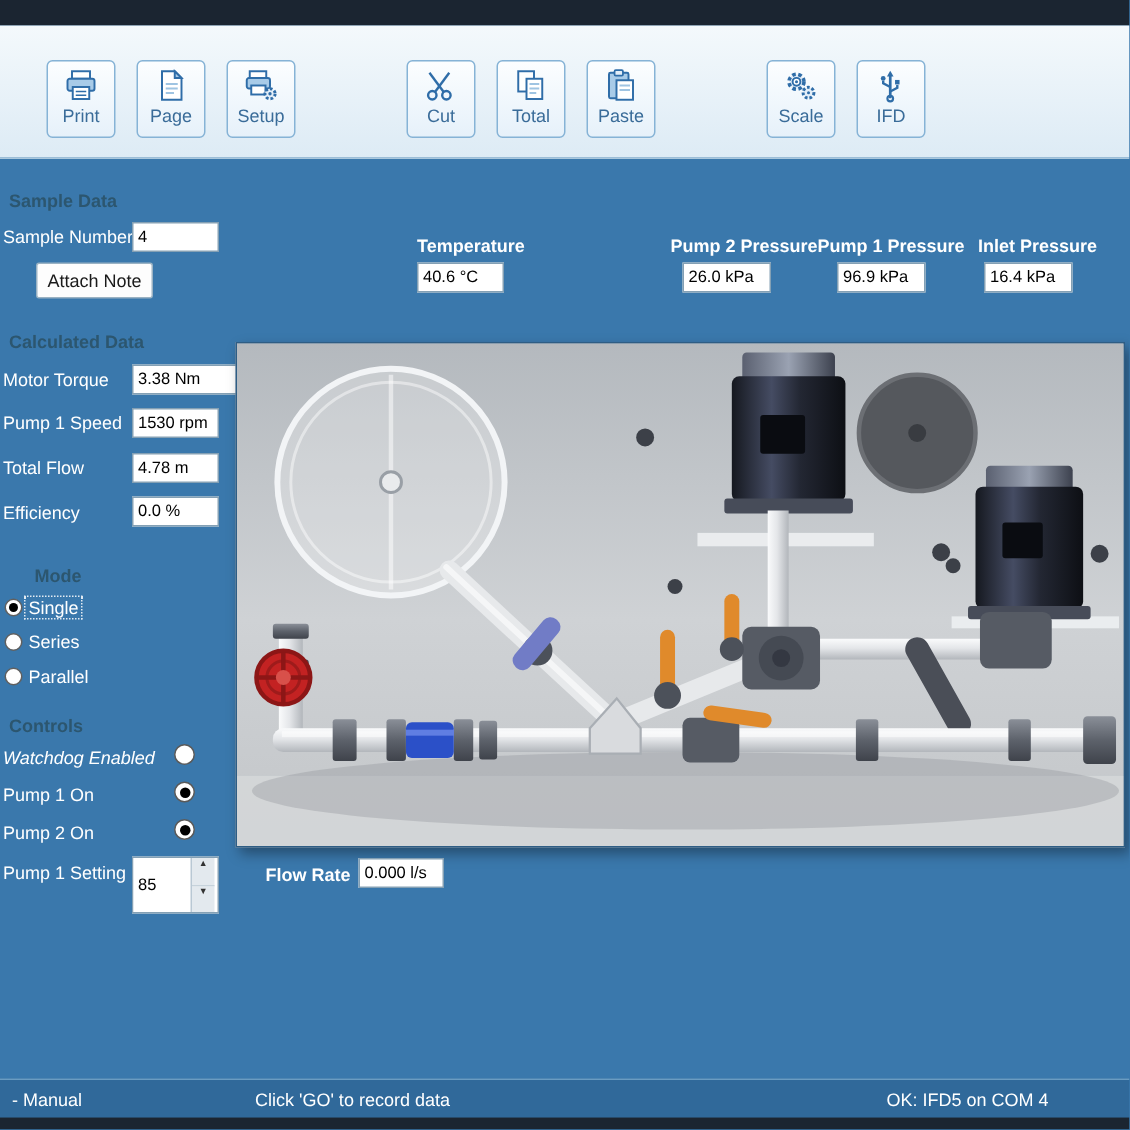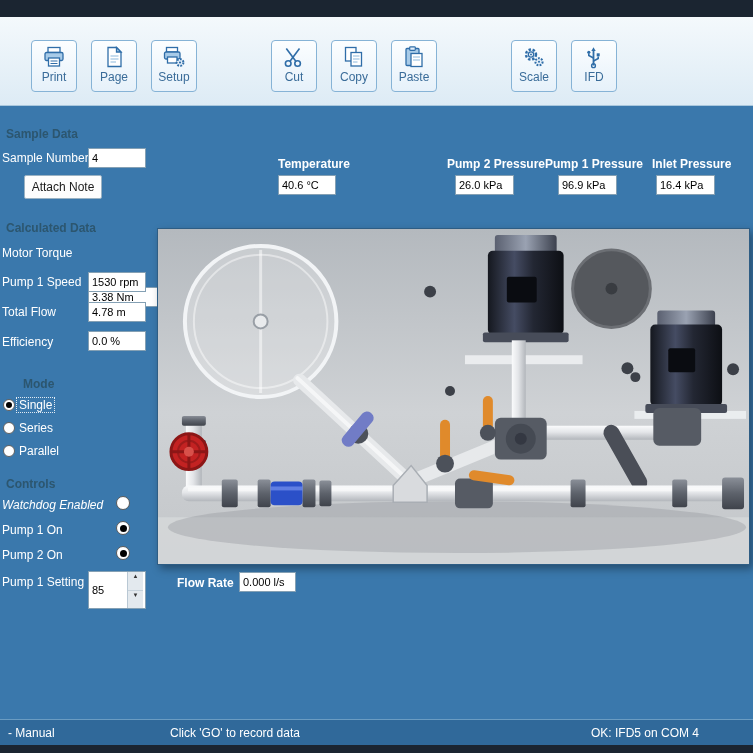--- a/index.html
+++ b/index.html
@@ -159,21 +159,21 @@
     <div class="tb-btn">
       <span class="tb-icon">
         <svg width="24" height="24" viewBox="0 0 24 24">
           <rect x="3.5" y="2.5" width="10.5" height="13.5" fill="#fff" stroke="#2f6da8" stroke-width="1.3"></rect>
           <rect x="9" y="7.5" width="10.5" height="13.5" fill="#fff" stroke="#2f6da8" stroke-width="1.3"></rect>
           <line x1="11" y1="11" x2="17.5" y2="11" stroke="#9fc4e2" stroke-width="1.2"></line>
           <line x1="11" y1="14" x2="17.5" y2="14" stroke="#9fc4e2" stroke-width="1.2"></line>
           <line x1="11" y1="17" x2="15.5" y2="17" stroke="#9fc4e2" stroke-width="1.2"></line>
         </svg>
       </span>
-      <span class="tb-label">Copy</span>
+      <span class="tb-label">Total</span>
     </div>
     <div class="tb-btn">
       <span class="tb-icon">
         <svg width="24" height="24" viewBox="0 0 24 24">
           <rect x="4" y="3.5" width="13" height="17" rx="1" fill="#a8cbe8" stroke="#2f6da8" stroke-width="1.3"></rect>
           <rect x="7.7" y="1.8" width="5.6" height="3.6" rx="0.8" fill="#e3eef8" stroke="#2f6da8" stroke-width="1.2"></rect>
           <rect x="9" y="8.5" width="11" height="13" fill="#fff" stroke="#2f6da8" stroke-width="1.3"></rect>
           <line x1="11" y1="12" x2="18" y2="12" stroke="#9fc4e2" stroke-width="1.2"></line>
           <line x1="11" y1="15" x2="18" y2="15" stroke="#9fc4e2" stroke-width="1.2"></line>
         </svg>
@@ -212,21 +212,21 @@
   </div>
 </div>
 
 <span class="abs sec-label" style="left:6px; top:127px;">Sample Data</span>
 <span class="abs w-label" style="left:2px; top:151px;">Sample Number</span>
 <input class="abs tinput" style="left: 88px; top: 148px; width: 58px;" value="4">
 <button class="abs btn-attach" style="left:24px; top:175px;">Attach Note</button>
 
 <span class="abs sec-label" style="left:6px; top:221px;">Calculated Data</span>
 <span class="abs w-label" style="left:2px; top:246px;">Motor Torque</span>
-<div class="abs vbox" style="left:88px; top:243px; width:82px;margin-top:44px;">3.38 Nm</div>
+<div class="abs vbox" style="left:88px; top:243px; width:82px;">3.38 Nm</div>
 <span class="abs w-label" style="left:2px; top:275px;">Pump 1 Speed</span>
 <div class="abs vbox" style="left:88px; top:272px; width:58px;">1530 rpm</div>
 <span class="abs w-label" style="left:2px; top:305px;">Total Flow</span>
 <div class="abs vbox" style="left:88px; top:302px; width:58px;">4.78 m</div>
 <span class="abs w-label" style="left:2px; top:335px;">Efficiency</span>
 <div class="abs vbox" style="left:88px; top:331px; width:58px;">0.0 %</div>
 
 <span class="abs sec-label" style="left:6px; top:377px;padding-left:17px;">Mode</span>
 <span class="radio on" style="left:3px; top:399px;"></span>
 <span class="abs w-label radio-label focused" style="left:17px; top:398px;">Single</span>

